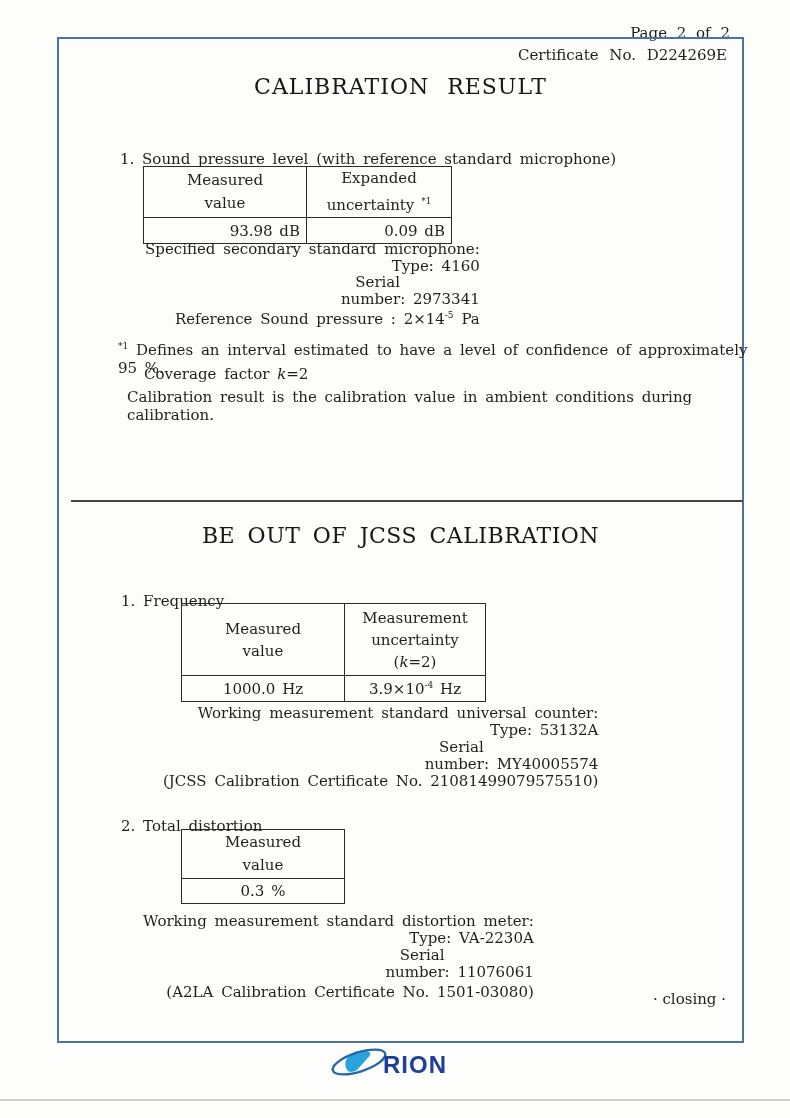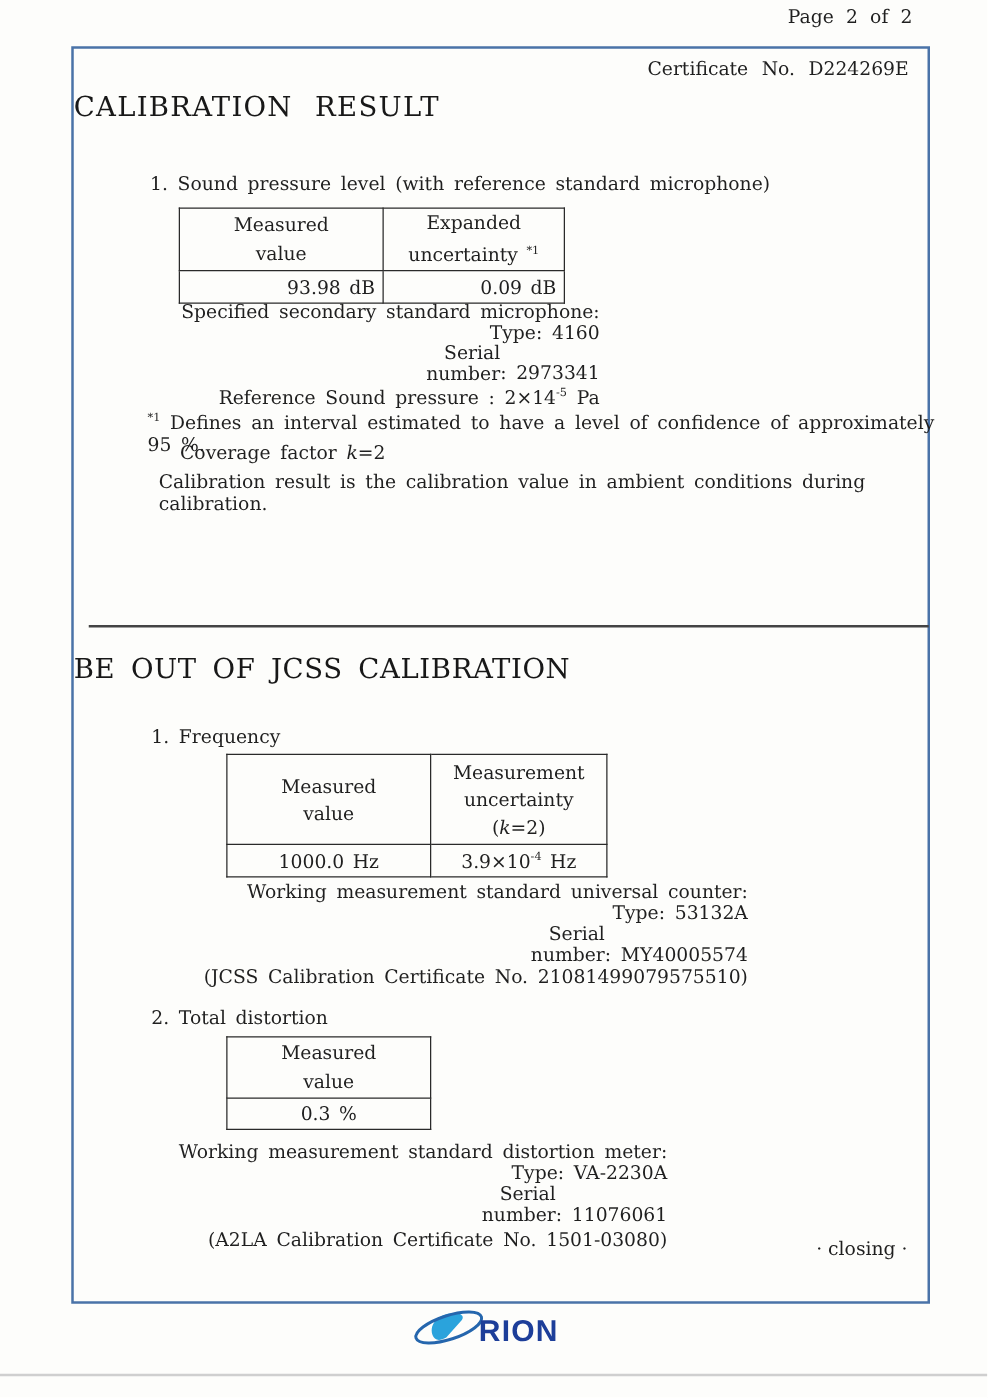--- a/index.html
+++ b/index.html
@@ -2,33 +2,33 @@
 <html><head>
 <meta charset="utf-8">
 <style>
   html,body { margin:0; padding:0; background:#ffffff; }
   .page {
     position:relative; width:790px; height:1118px;
     background:#fdfdfb; overflow:hidden;
     font-family:"DejaVu Serif", serif; color:#1f1f1f;
   }
   .page-number {
-    position:absolute; top:4px; right:60px;
+    position:absolute; top:24px; right:60px;
     font-size:15px; word-spacing:5px;
   }
   .doc-box {
     position:absolute; left:57px; top:37px;
     width:683px; height:1002px;
     border:2px solid #4a73a8;
   }
   .certificate { position:absolute; top:7px; right:15px; font-size:15px; word-spacing:6px; }
-  .title { position:absolute; left:0; width:100%; text-align:left; font-size:22px; color:#181818; }
+  .title { position:absolute; left:0; width:100%; text-align:center; font-size:22px; color:#181818; }
   .title-result { top:35px; letter-spacing:1px; word-spacing:10px; }
   .title-jcss { top:484px; letter-spacing:0.5px; word-spacing:5px; }
-  .bodytext { font-size:15px; word-spacing:3px; }
+  .bodytext { font-size:15px; word-spacing:3px;margin-top:12px; }
   .h-sound { position:absolute; top:99px; left:61px; }
   .h-freq  { position:absolute; top:541px; left:62px; }
   .h-dist  { position:absolute; top:766px; left:62px; }
 
   table.cert-table { position:absolute; border-collapse:collapse;border-radius:24px; }
   .cert-table td {
     border:1.5px solid #2a2a2a; text-align:center; vertical-align:middle;
     font-size:15px; padding:0 6px; word-spacing:2px;
   }
   .t1 { top:127px; left:84px; }

